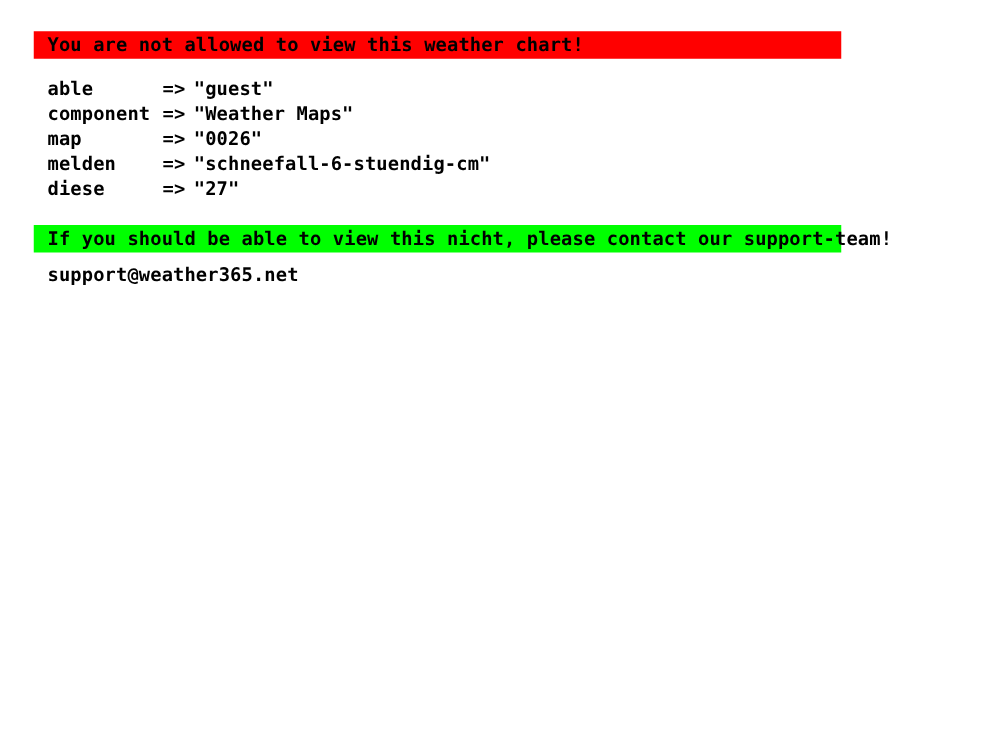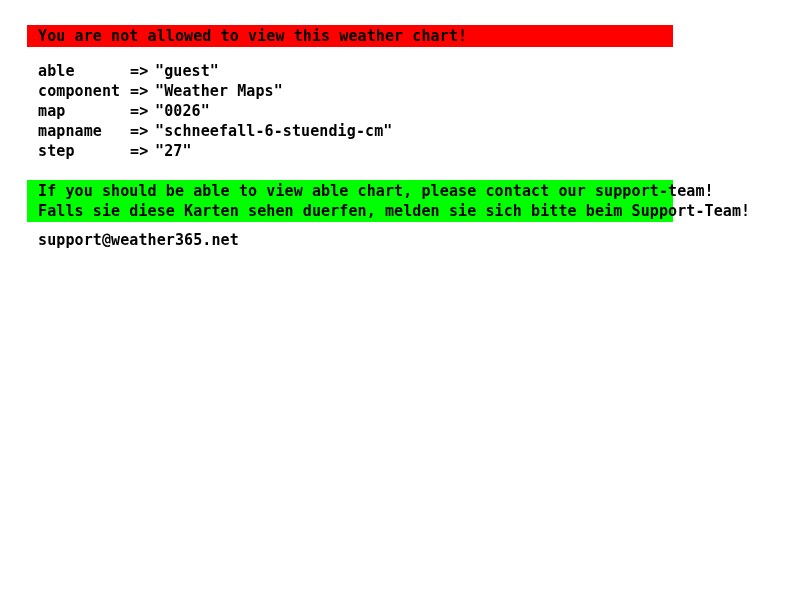--- a/index.html
+++ b/index.html
@@ -55,26 +55,25 @@
 <div class="wrap">
 
   <div class="banner banner-red">
     <div>You are not allowed to view this weather chart!</div>
   </div>
 
   <div class="kv">
       <div class="kv-row"><span class="kv-key">able</span><span class="kv-arrow">=&gt;</span><span class="kv-value">"guest"</span></div>
       <div class="kv-row"><span class="kv-key">component</span><span class="kv-arrow">=&gt;</span><span class="kv-value">"Weather Maps"</span></div>
       <div class="kv-row"><span class="kv-key">map</span><span class="kv-arrow">=&gt;</span><span class="kv-value">"0026"</span></div>
-      <div class="kv-row"><span class="kv-key">mapname</span><span class="kv-arrow">=&gt;</span><span class="kv-value">"schneefall-6-stuendig-cm"</span></div>
-      <div class="kv-row"><span class="kv-key">step</span><span class="kv-arrow">=&gt;</span><span class="kv-value">"27"</span></div>
+      <div class="kv-row"><span class="kv-key">melden</span><span class="kv-arrow">=&gt;</span><span class="kv-value">"schneefall-6-stuendig-cm"</span></div>
+      <div class="kv-row"><span class="kv-key">diese</span><span class="kv-arrow">=&gt;</span><span class="kv-value">"27"</span></div>
     </div>
 
   <div class="banner banner-green">
-    <div>If you should be able to view able chart, please contact our support-team!</div>
-    <div>Falls sie diese Karten sehen duerfen, melden sie sich bitte beim Support-Team!</div>
+    <div>If you should be able to view this nicht, please contact our support-team!</div>
   </div>
 
   <div class="footer">
     <span>support@weather365.net</span>
   </div>
 
 </div>
 
 </body></html>

